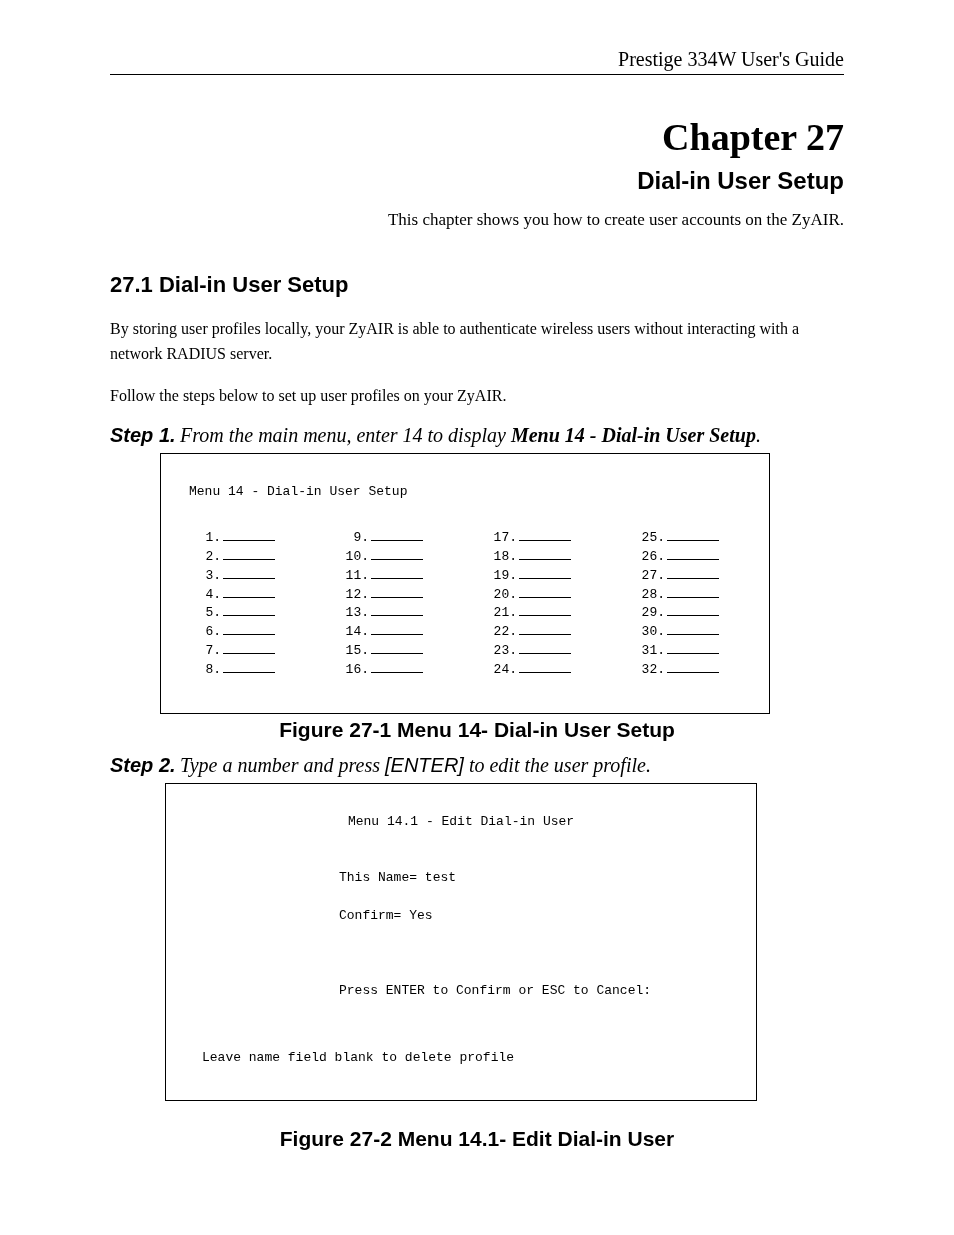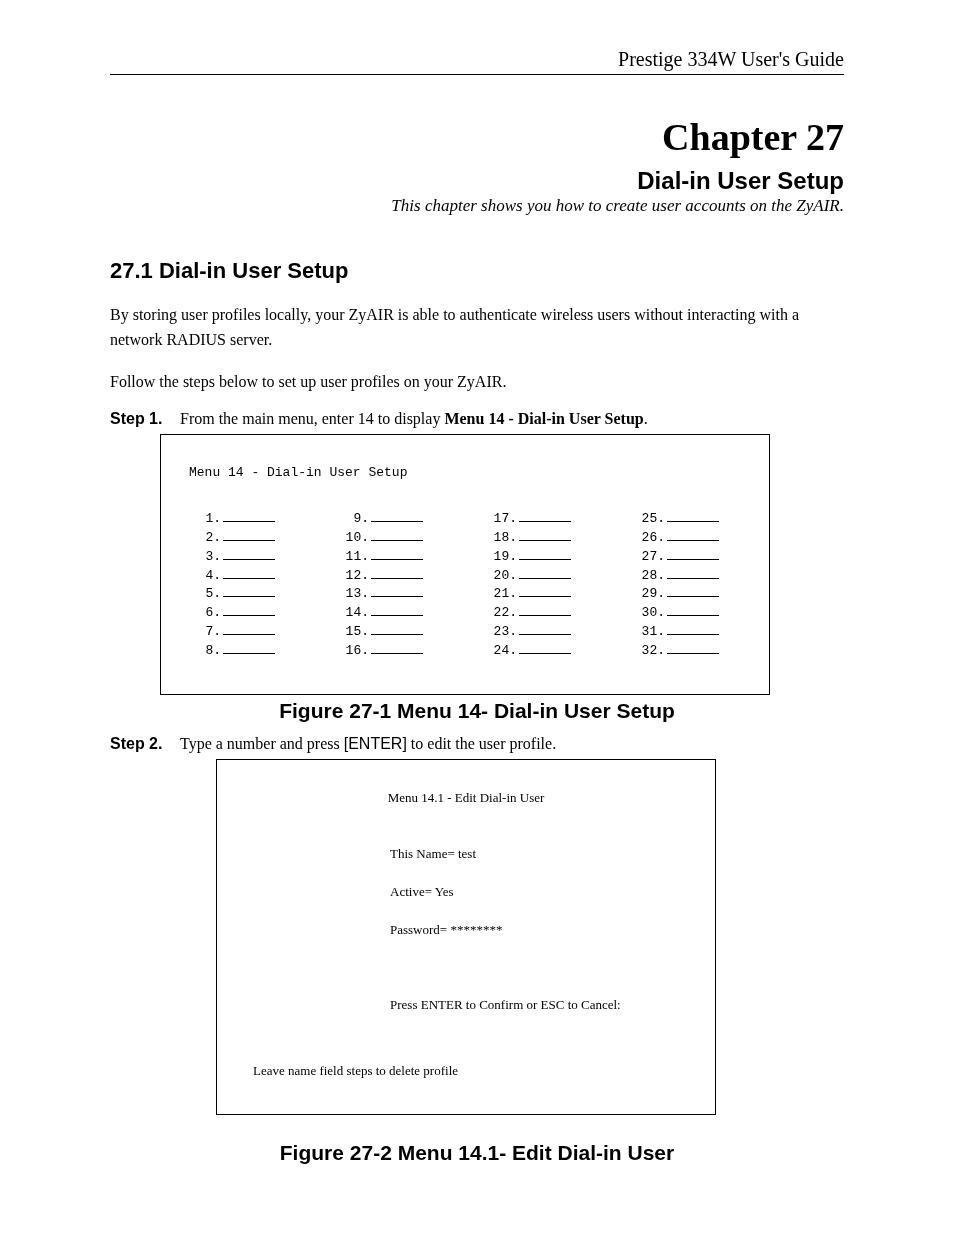--- a/index.html
+++ b/index.html
@@ -32,40 +32,41 @@
       font-family: "Times New Roman", serif;
     }
     .chapter-name {
       font-size: 24px;
       font-weight: bold;
       font-family: Arial, Helvetica, sans-serif;
       margin-top: 4px;
     }
     .chapter-desc {
       text-align: right;
-      font-style: italic;
       font-size: 17px;
+      margin-top: 14px;
       margin-bottom: 42px;
     }
     .section-heading {
       font-family: Arial, Helvetica, sans-serif;
       font-size: 22px;
       font-weight: bold;
       margin-bottom: 18px;
     }
     .body-text {
       font-size: 16px;
       line-height: 1.6;
       margin-bottom: 16px;
     }
     .step-row {
       display: flex;
       align-items: center;
       margin-bottom: 6px;
-      font-size: 16px;
+      font-size: 20px;
+      font-style: italic;
     }
     .step-label {
       font-family: Arial, Helvetica, sans-serif;
       font-weight: bold;
       width: 70px;
       flex-shrink: 0;
     }
     .step-text {
       flex: 1;
     }
@@ -73,21 +74,21 @@
       border: 1px solid #000;
       margin: 6px 0 4px 50px;
       padding: 10px 18px 14px 18px;
       font-family: "Courier New", monospace;
       font-size: 13px;
       line-height: 1.45;
       white-space: pre;
       box-sizing: border-box;
     }
     .figure-box-1 { width: 610px; }
-    .figure-box-2 { margin-left: 106px; width: 500px; font-family: Liberation Serif, serif; }
+    .figure-box-2 { margin-left: 55px; width: 592px; }
     .figure-caption {
       font-family: Arial, Helvetica, sans-serif;
       font-weight: bold;
       font-size: 21px;
       text-align: center;
       margin: 4px 0 12px 0;
     }
     .figure-caption-2 { margin-top: 26px; }
     .menu-title-line { margin-left: 10px; }
     .menu-cols {
@@ -147,21 +148,20 @@
   <div class="step-label">Step 2.</div>
   <div class="step-text">
     <span>Type a number and press </span><span class="enter-key">[ENTER]</span><span> to edit the user profile.</span>
   </div>
 </div>
 
 <div class="figure-box figure-box-2">
 <div style="text-align:center">Menu 14.1 - Edit Dial-in User</div>
 <div class="edit-box-inner">
 <div><span>This Name=</span> <span>test</span></div>
-<div><span>Active=</span> <span>Yes</span></div>
-<div><span>Password=</span> <span>********</span></div>
+<div><span>Confirm=</span> <span>Yes</span></div>
 <div>&nbsp;</div>
 <div>Press ENTER to Confirm or ESC to Cancel:</div>
 </div>
-<div class="edit-box-footer">Leave name field steps to delete profile</div>
+<div class="edit-box-footer">Leave name field blank to delete profile</div>
 </div>
 
 <div class="figure-caption figure-caption-2">Figure 27-2 Menu 14.1- Edit Dial-in User</div>
 
 </body></html>

